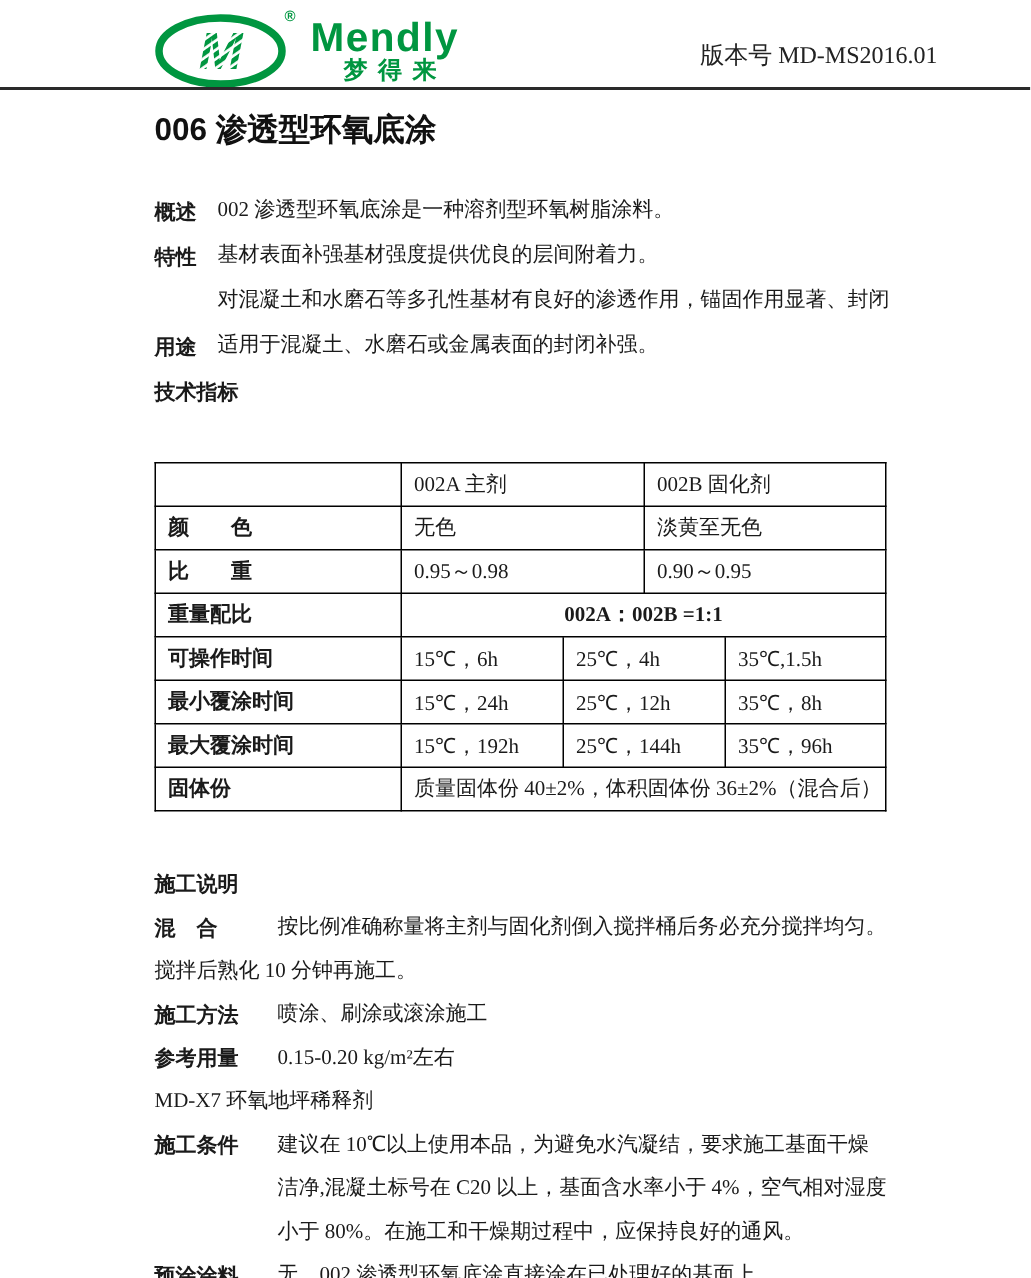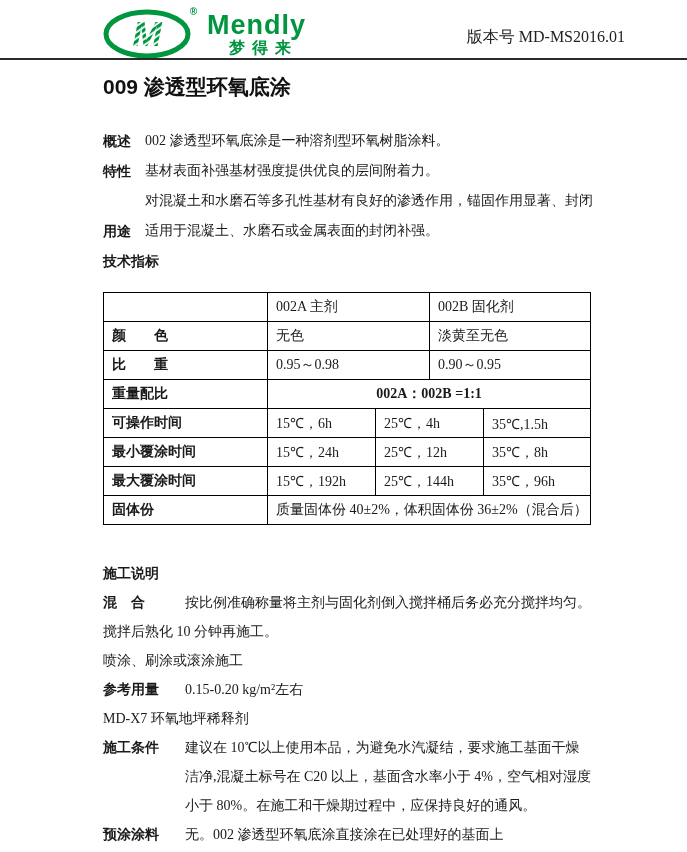--- a/index.html
+++ b/index.html
@@ -59,21 +59,21 @@
   }
   .row .val { flex:1; }
   .heading {
     font-family:"Liberation Sans", sans-serif;
     font-weight:bold; line-height:30px;
   }
   
   table.spec {
     border-collapse:collapse;
     width:487px;
-    margin-top:16px;
+    margin-top:32px;
     table-layout:fixed;
     padding-left:40px;
   }
   table.spec td {
     border:1px solid #000;
     height:29px;
     padding:0 8px;
     font-size:14px;
     vertical-align:middle;
     overflow:hidden; white-space:nowrap;
@@ -113,21 +113,21 @@
       <div class="logo-text">
         <div class="wordmark">Mendly</div>
         <div class="cjk-mark">梦得来</div>
       </div>
     </div>
     <div class="version">版本号 MD-MS2016.01</div>
   </div>
 
   <div class="content">
 
-    <div class="title">009 渗透型环氧底涂</div>
+    <div class="title">006 渗透型环氧底涂</div>
 
     <div class="sec1">
       <div class="row">
         <span class="lbl">概述</span>
         <span class="val">002 渗透型环氧底涂是一种溶剂型环氧树脂涂料。</span>
       </div>
       <div class="row">
         <span class="lbl">特性</span>
         <span class="val">
           <div>基材表面补强基材强度提供优良的层间附着力。</div>
@@ -199,20 +199,21 @@
     <div class="sec2">
       <div class="heading">施工说明</div>
 
       <div class="row">
         <span class="lbl">混　合</span>
         <span class="val">按比例准确称量将主剂与固化剂倒入搅拌桶后务必充分搅拌均匀。</span>
       </div>
       <div class="plain">搅拌后熟化 10 分钟再施工。</div>
 
       <div class="row">
+        <span class="lbl">施工方法</span>
         <span class="val">喷涂、刷涂或滚涂施工</span>
       </div>
 
       <div class="row">
         <span class="lbl">参考用量</span>
         <span class="val">0.15-0.20 kg/m²左右</span>
       </div>
 
       <div class="row">
         <span class="val">MD-X7 环氧地坪稀释剂</span>

